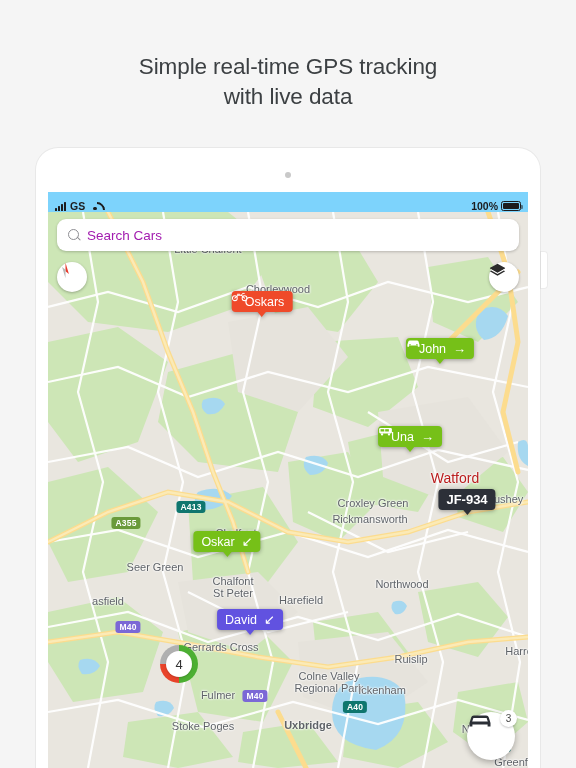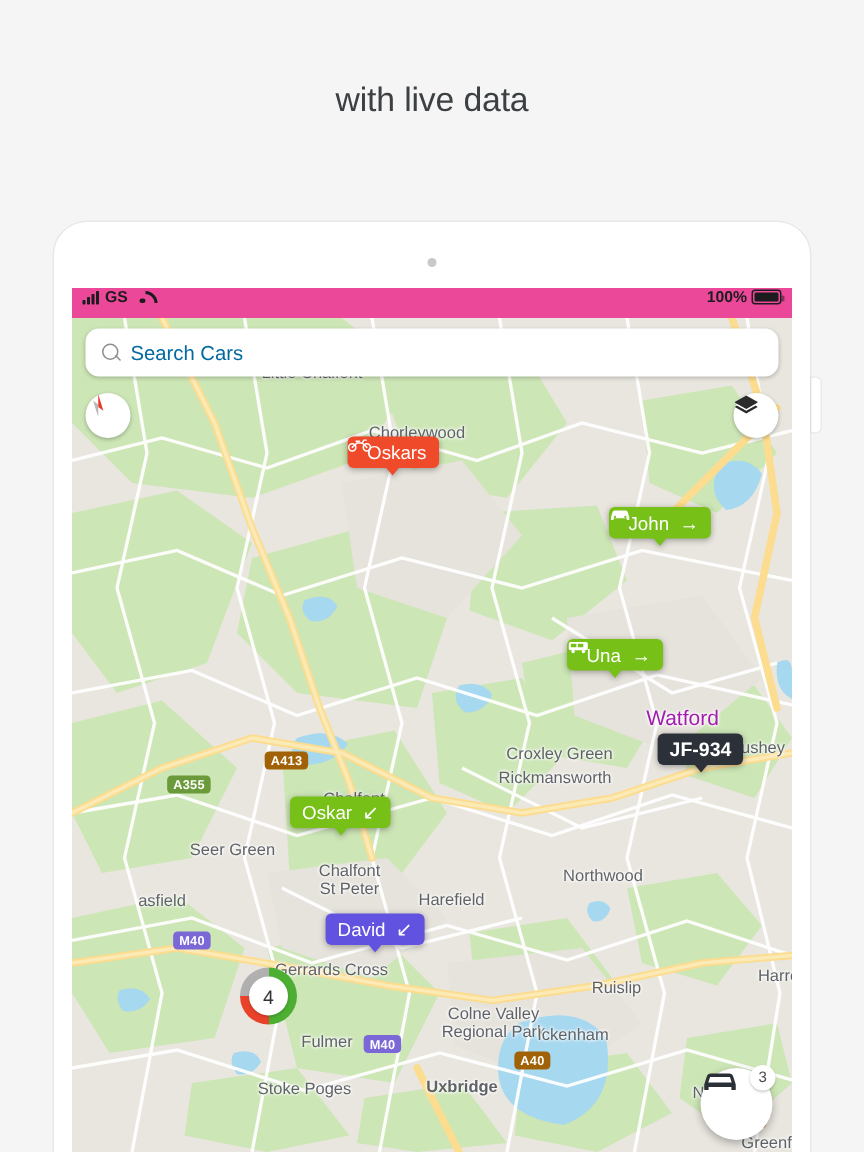--- a/index.html
+++ b/index.html
@@ -55,23 +55,23 @@
     width: 480px; height: 576px;
     overflow: hidden;
     background: #e9e6df;
   }
 
   
   .statusbar {
     position: absolute;
     left: 0; top: 0; right: 0;
     height: 20px;
-    background: #ec4899;
+    background: #7dd3fc;
     display: flex;
-    align-items: flex-start;
+    align-items: flex-end;
     font-size: 10.5px;
     font-weight: 700;
     color: #1c1c1e;
     padding: 0 7px;
     z-index: 40;
   }
   .sb-left { display: flex; align-items: center; gap: 4px; }
   .sb-center {
     position: absolute; left: 0; right: 0;
     text-align: center;
@@ -133,34 +133,34 @@
     position: absolute;
     color: #5f6368;
     font-size: 11px;
     white-space: pre;
     text-align: center;
     transform: translate(-50%, -50%);
     line-height: 12px;
     text-shadow: 0 0 2px #fff, 0 0 2px #fff, 0 0 3px #fff;
     pointer-events: none;
   }
-  .map-label.big { font-size: 14px; color: #a21caf; }
+  .map-label.big { font-size: 14px; color: #b91c1c; }
   .shield {
     position: absolute;
     transform: translate(-50%, -50%);
     font-size: 8.5px;
     font-weight: 700;
     color: #fff;
     padding: 1px 4px;
     border-radius: 3px;
     letter-spacing: 0.2px;
   }
   .shield.m { background: #7b68d6; }
   .shield.a-green { background: #6a9a3a; }
-  .shield.a-yellow { background: #a16207; }
+  .shield.a-yellow { background: #0f766e; }
 
   
   .searchbar {
     position: absolute;
     left: 9px; top: 7px; right: 9px;
     height: 32px;
     background: #ffffff;
     border-radius: 9px;
     display: flex;
     align-items: center;
@@ -182,21 +182,21 @@
     border-radius: 50%;
   }
   .search-icon::after {
     content: "";
     position: absolute; left: 8px; top: 8.5px;
     width: 5px; height: 1.4px;
     background: #8e8e93;
     transform: rotate(45deg);
     border-radius: 1px;
   }
-  .search-placeholder { color: #0369a1; font-size: 13.5px; }
+  .search-placeholder { color: #a21caf; font-size: 13.5px; }
 
   
   .round-btn {
     position: absolute;
     width: 30px; height: 30px;
     border-radius: 50%;
     background: #ffffff;
     box-shadow: 0 1px 3px rgba(0,0,0,0.28);
     display: flex; align-items: center; justify-content: center;
     z-index: 30;
@@ -301,20 +301,21 @@
   .airport-pin {
     position: absolute;
     transform: translate(-50%, -100%);
     z-index: 20;
   }
 </style>
 </head>
 <body>
 
 <div class="headline">
+  <div>Simple real-time GPS tracking</div>
   <div>with live data</div>
 </div>
 
 <div class="device">
   <div class="device-dot"></div>
 </div>
 <div class="device-edge-right"></div>
 
 <div class="screen">
 

